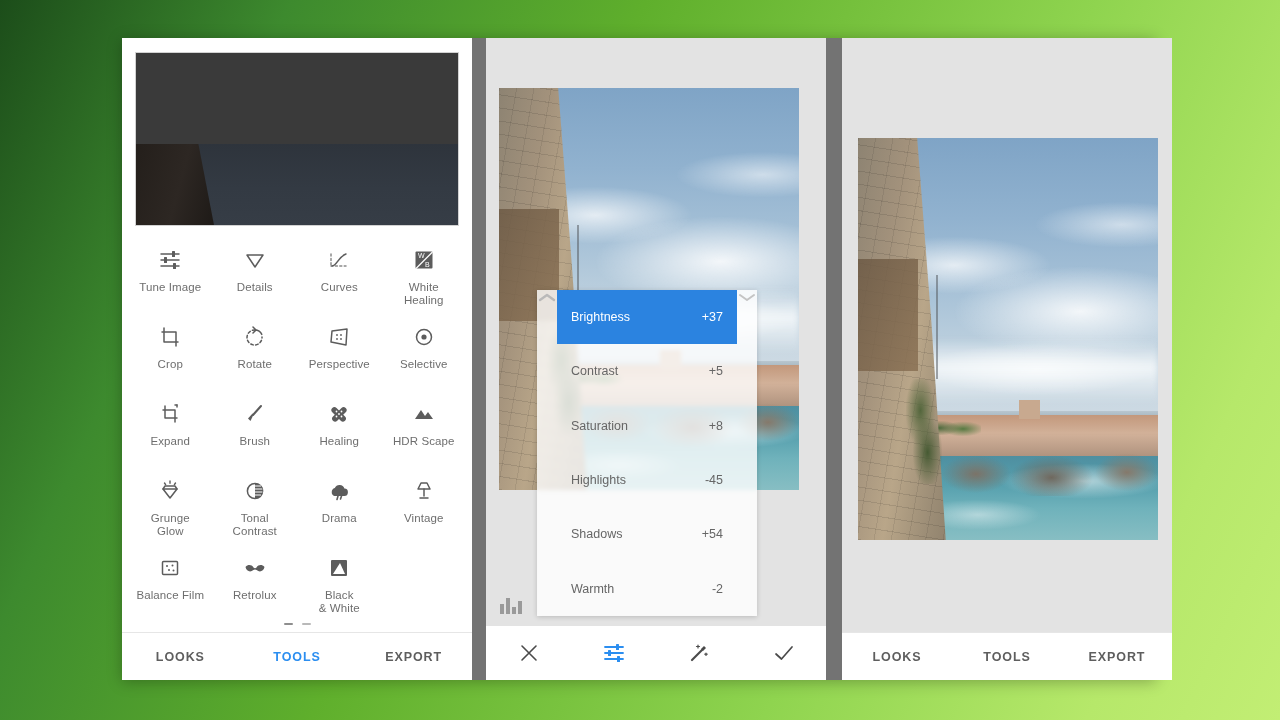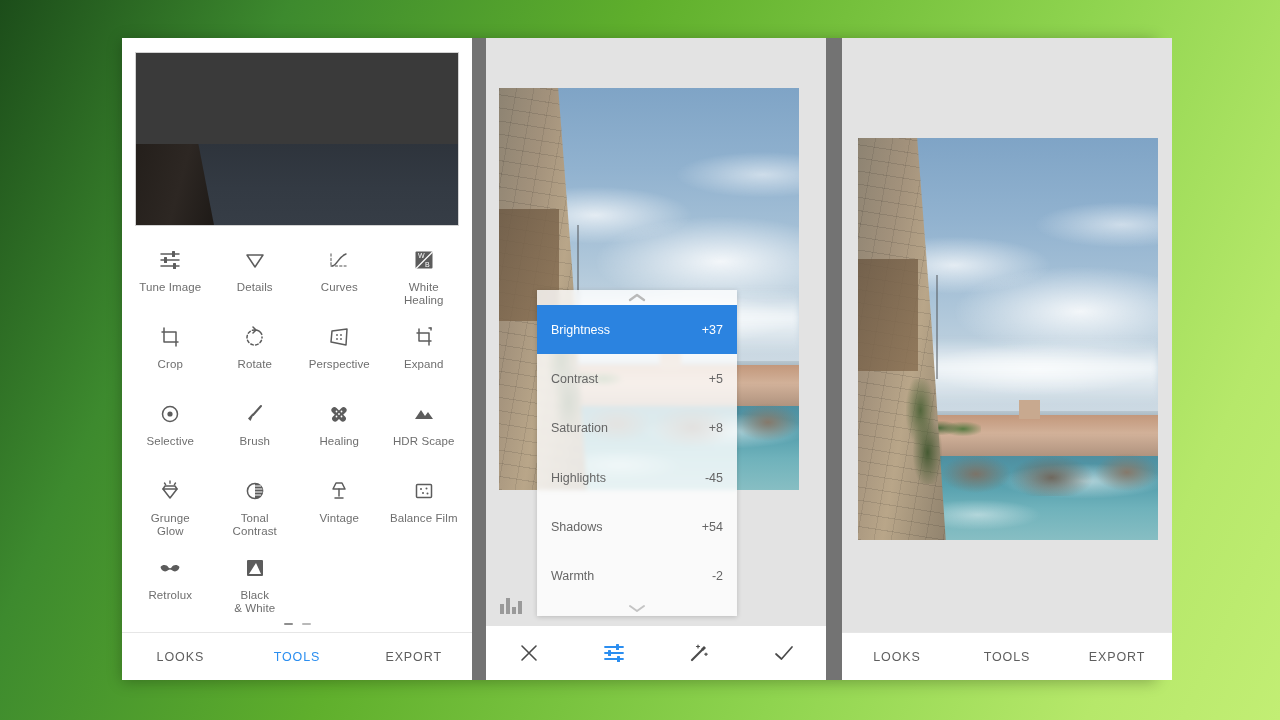--- a/index.html
+++ b/index.html
@@ -91,21 +91,21 @@
 
   .bottom-nav {
     height: 48px;
     border-top: 1px solid #e6e6e6;
     display: flex; align-items: center;
     background: #fff;
   }
   .bottom-nav .nav-item {
     flex: 1; text-align: center;
     font-size: 12.5px; letter-spacing: 0.9px;
-    color: #5e5e5e; font-weight: normal;
+    color: #5e5e5e; font-weight: bold;
     cursor: pointer;
   }
   .bottom-nav .nav-item.active { color: #2b8ef0; }
 
   
   #panel-middle {
     position: relative;
     flex: 0 0 340px;
     height: 100%;
     background: #ffffff;
@@ -193,24 +193,24 @@
   }
   .ph-pole {
     position: absolute; left: 26%; top: 34%; width: 2px; height: 26%;
     background: rgba(90,95,100,.55);
   }
 
   
   #adjust-menu {
     position: absolute;
     left: 51px; top: 252px;
-    width: 200px; height: 326px;
+    width: 220px; height: 326px;
     background: rgba(255,255,255,0.80);
     box-shadow: 0 1px 5px rgba(0,0,0,0.18);
-    display: flex; flex-direction: column;
+    display: flex; flex-direction: row;
     backdrop-filter: blur(2px);
   }
   #adjust-menu .handle {
     height: 15px; display: flex; align-items: center; justify-content: center;
     flex: 0 0 15px;
   }
   #adjust-menu .handle svg { display:block; }
   .adj-list { flex: 1; display: flex; flex-direction: column; }
   .adj-row {
     flex: 1;
@@ -355,40 +355,40 @@
                 <circle cx="11" cy="14" r=".9"></circle>
                 <circle cx="15" cy="14" r=".9"></circle>
               </g>
             </svg>
           </span>
           <span class="tlabel">Perspective</span>
         </div>
         <div class="tool">
           <span class="ticon">
             <svg width="26" height="24" viewBox="0 0 26 24">
+              <circle cx="13" cy="12" r="7.5" stroke="#5c5c5c" fill="none" stroke-width="1.5" stroke-linecap="round" stroke-linejoin="round"></circle>
+              <circle cx="13" cy="12" r="2.6" fill="#5c5c5c"></circle>
+            </svg>
+          </span>
+          <span class="tlabel">Selective</span>
+        </div>
+        <div class="tool">
+          <span class="ticon">
+            <svg width="26" height="24" viewBox="0 0 26 24">
               <g stroke="#5c5c5c" fill="none" stroke-width="1.5" stroke-linecap="round" stroke-linejoin="round">
                 <path d="M8 4 V16 H20"></path>
                 <path d="M6 8 H18 V20"></path>
               </g>
               <g stroke="#5c5c5c" stroke-width="1.5" fill="none" stroke-dasharray="2 2" stroke-linecap="round">
                 <path d="M20 3 L20 7"></path>
                 <path d="M18 3 L22 3"></path>
               </g>
             </svg>
           </span>
           <span class="tlabel">Expand</span>
-        </div>
-        <div class="tool">
-          <span class="ticon">
-            <svg width="26" height="24" viewBox="0 0 26 24">
-              <circle cx="13" cy="12" r="7.5" stroke="#5c5c5c" fill="none" stroke-width="1.5" stroke-linecap="round" stroke-linejoin="round"></circle>
-              <circle cx="13" cy="12" r="2.6" fill="#5c5c5c"></circle>
-            </svg>
-          </span>
-          <span class="tlabel">Selective</span>
         </div>
         <div class="tool">
           <span class="ticon">
             <svg width="26" height="24" viewBox="0 0 26 24">
               <path d="M19 4 L11 13" stroke="#5c5c5c" stroke-width="2" stroke-linecap="round"></path>
               <path d="M11.5 12.5 L8.5 19 L6 16.5 L10.5 11.5 Z" fill="#5c5c5c"></path>
             </svg>
           </span>
           <span class="tlabel">Brush</span>
         </div>
@@ -439,20 +439,30 @@
               <path d="M13 4.4 A7.6 7.6 0 0 1 13 19.6 Z" fill="#5c5c5c"></path>
               <g stroke="#ffffff" stroke-width="1">
                 <path d="M13 7 H19"></path>
                 <path d="M13 10 H20.4"></path>
                 <path d="M13 13 H20.4"></path>
                 <path d="M13 16 H19"></path>
               </g>
             </svg>
           </span>
           <span class="tlabel"><span>Tonal</span><br><span>Contrast</span></span>
+        </div>
+        <div class="tool">
+          <span class="ticon">
+            <svg width="26" height="24" viewBox="0 0 26 24">
+              <path d="M8.5 17 A4.2 4.2 0 0 1 8.8 9 A5.2 5.2 0 0 1 18.4 9.6 A3.7 3.7 0 0 1 18 17 Z" fill="#5c5c5c"></path>
+              <path d="M12 17 L11 20.5" stroke="#5c5c5c" stroke-width="1.6" stroke-linecap="round"></path>
+              <path d="M15.5 17 L14.5 20" stroke="#5c5c5c" stroke-width="1.6" stroke-linecap="round"></path>
+            </svg>
+          </span>
+          <span class="tlabel">Drama</span>
         </div>
         <div class="tool">
           <span class="ticon">
             <svg width="26" height="24" viewBox="0 0 26 24">
               <path d="M7 10 L10 4 H16 L19 10 Z" stroke="#5c5c5c" fill="none" stroke-width="1.5" stroke-linecap="round" stroke-linejoin="round"></path>
               <path d="M13 10 V17" stroke="#5c5c5c" fill="none" stroke-width="1.5" stroke-linecap="round" stroke-linejoin="round"></path>
               <path d="M9 19 H17" stroke="#5c5c5c" fill="none" stroke-width="1.5" stroke-linecap="round" stroke-linejoin="round"></path>
             </svg>
           </span>
           <span class="tlabel">Vintage</span>

